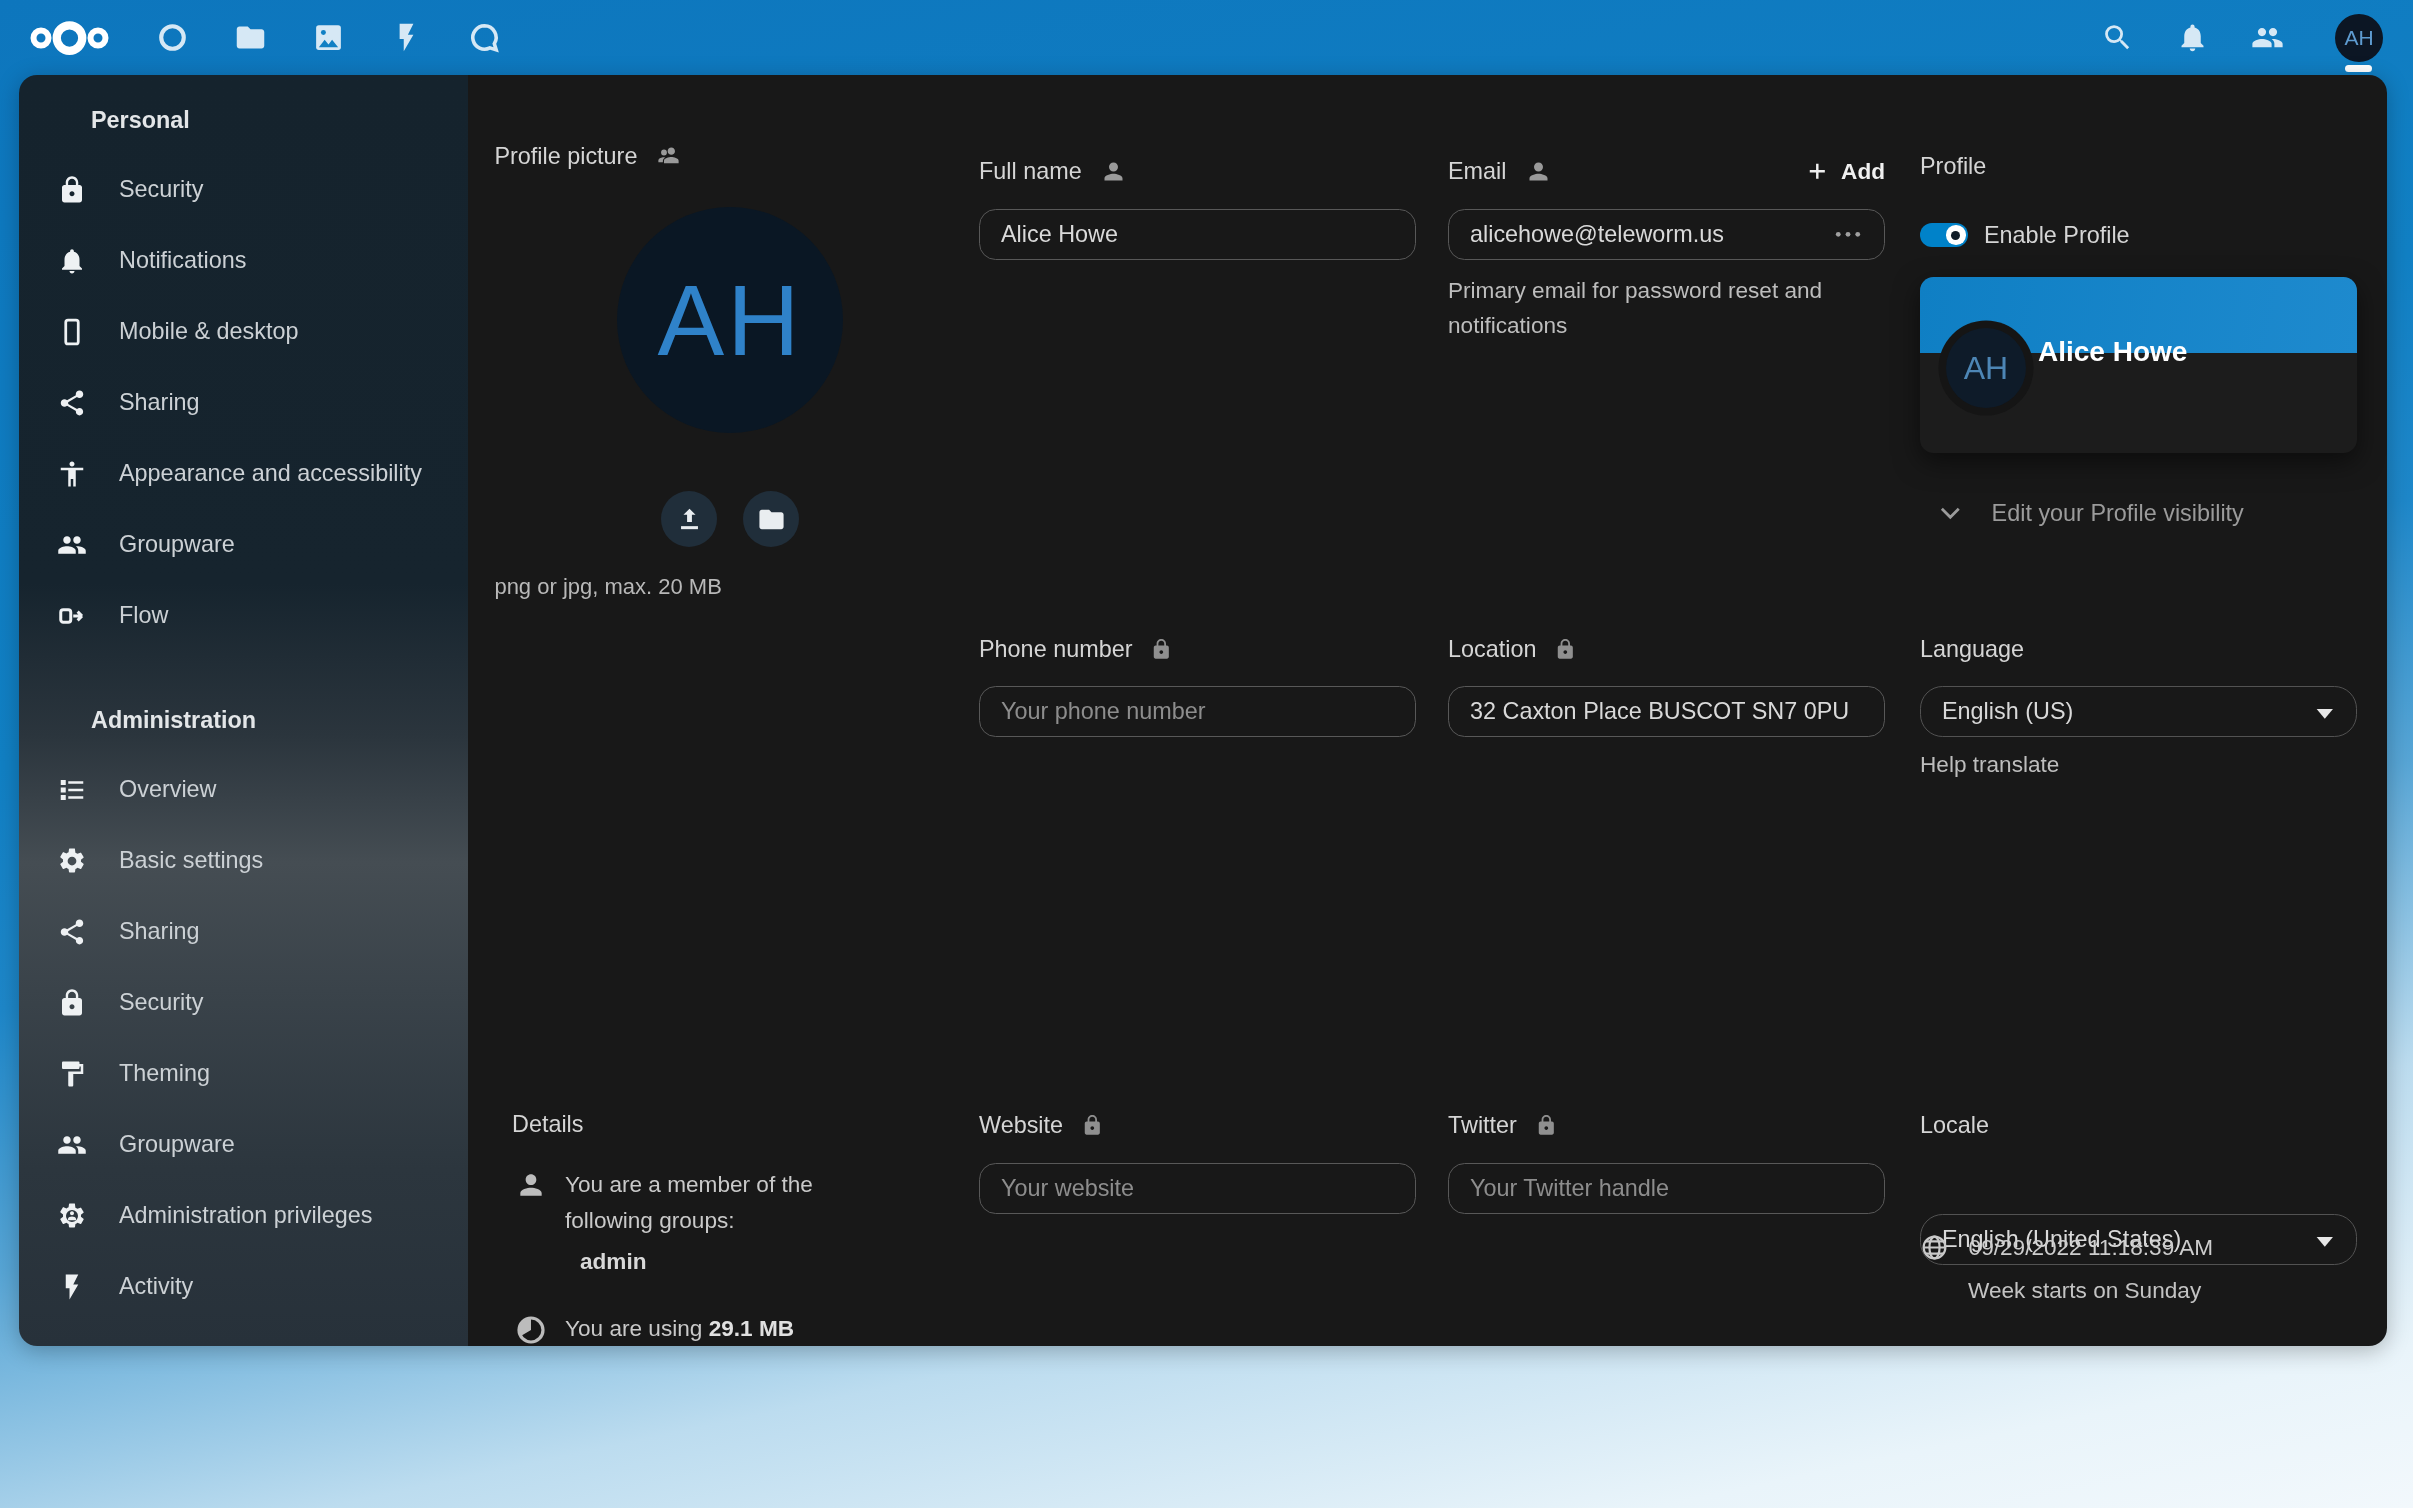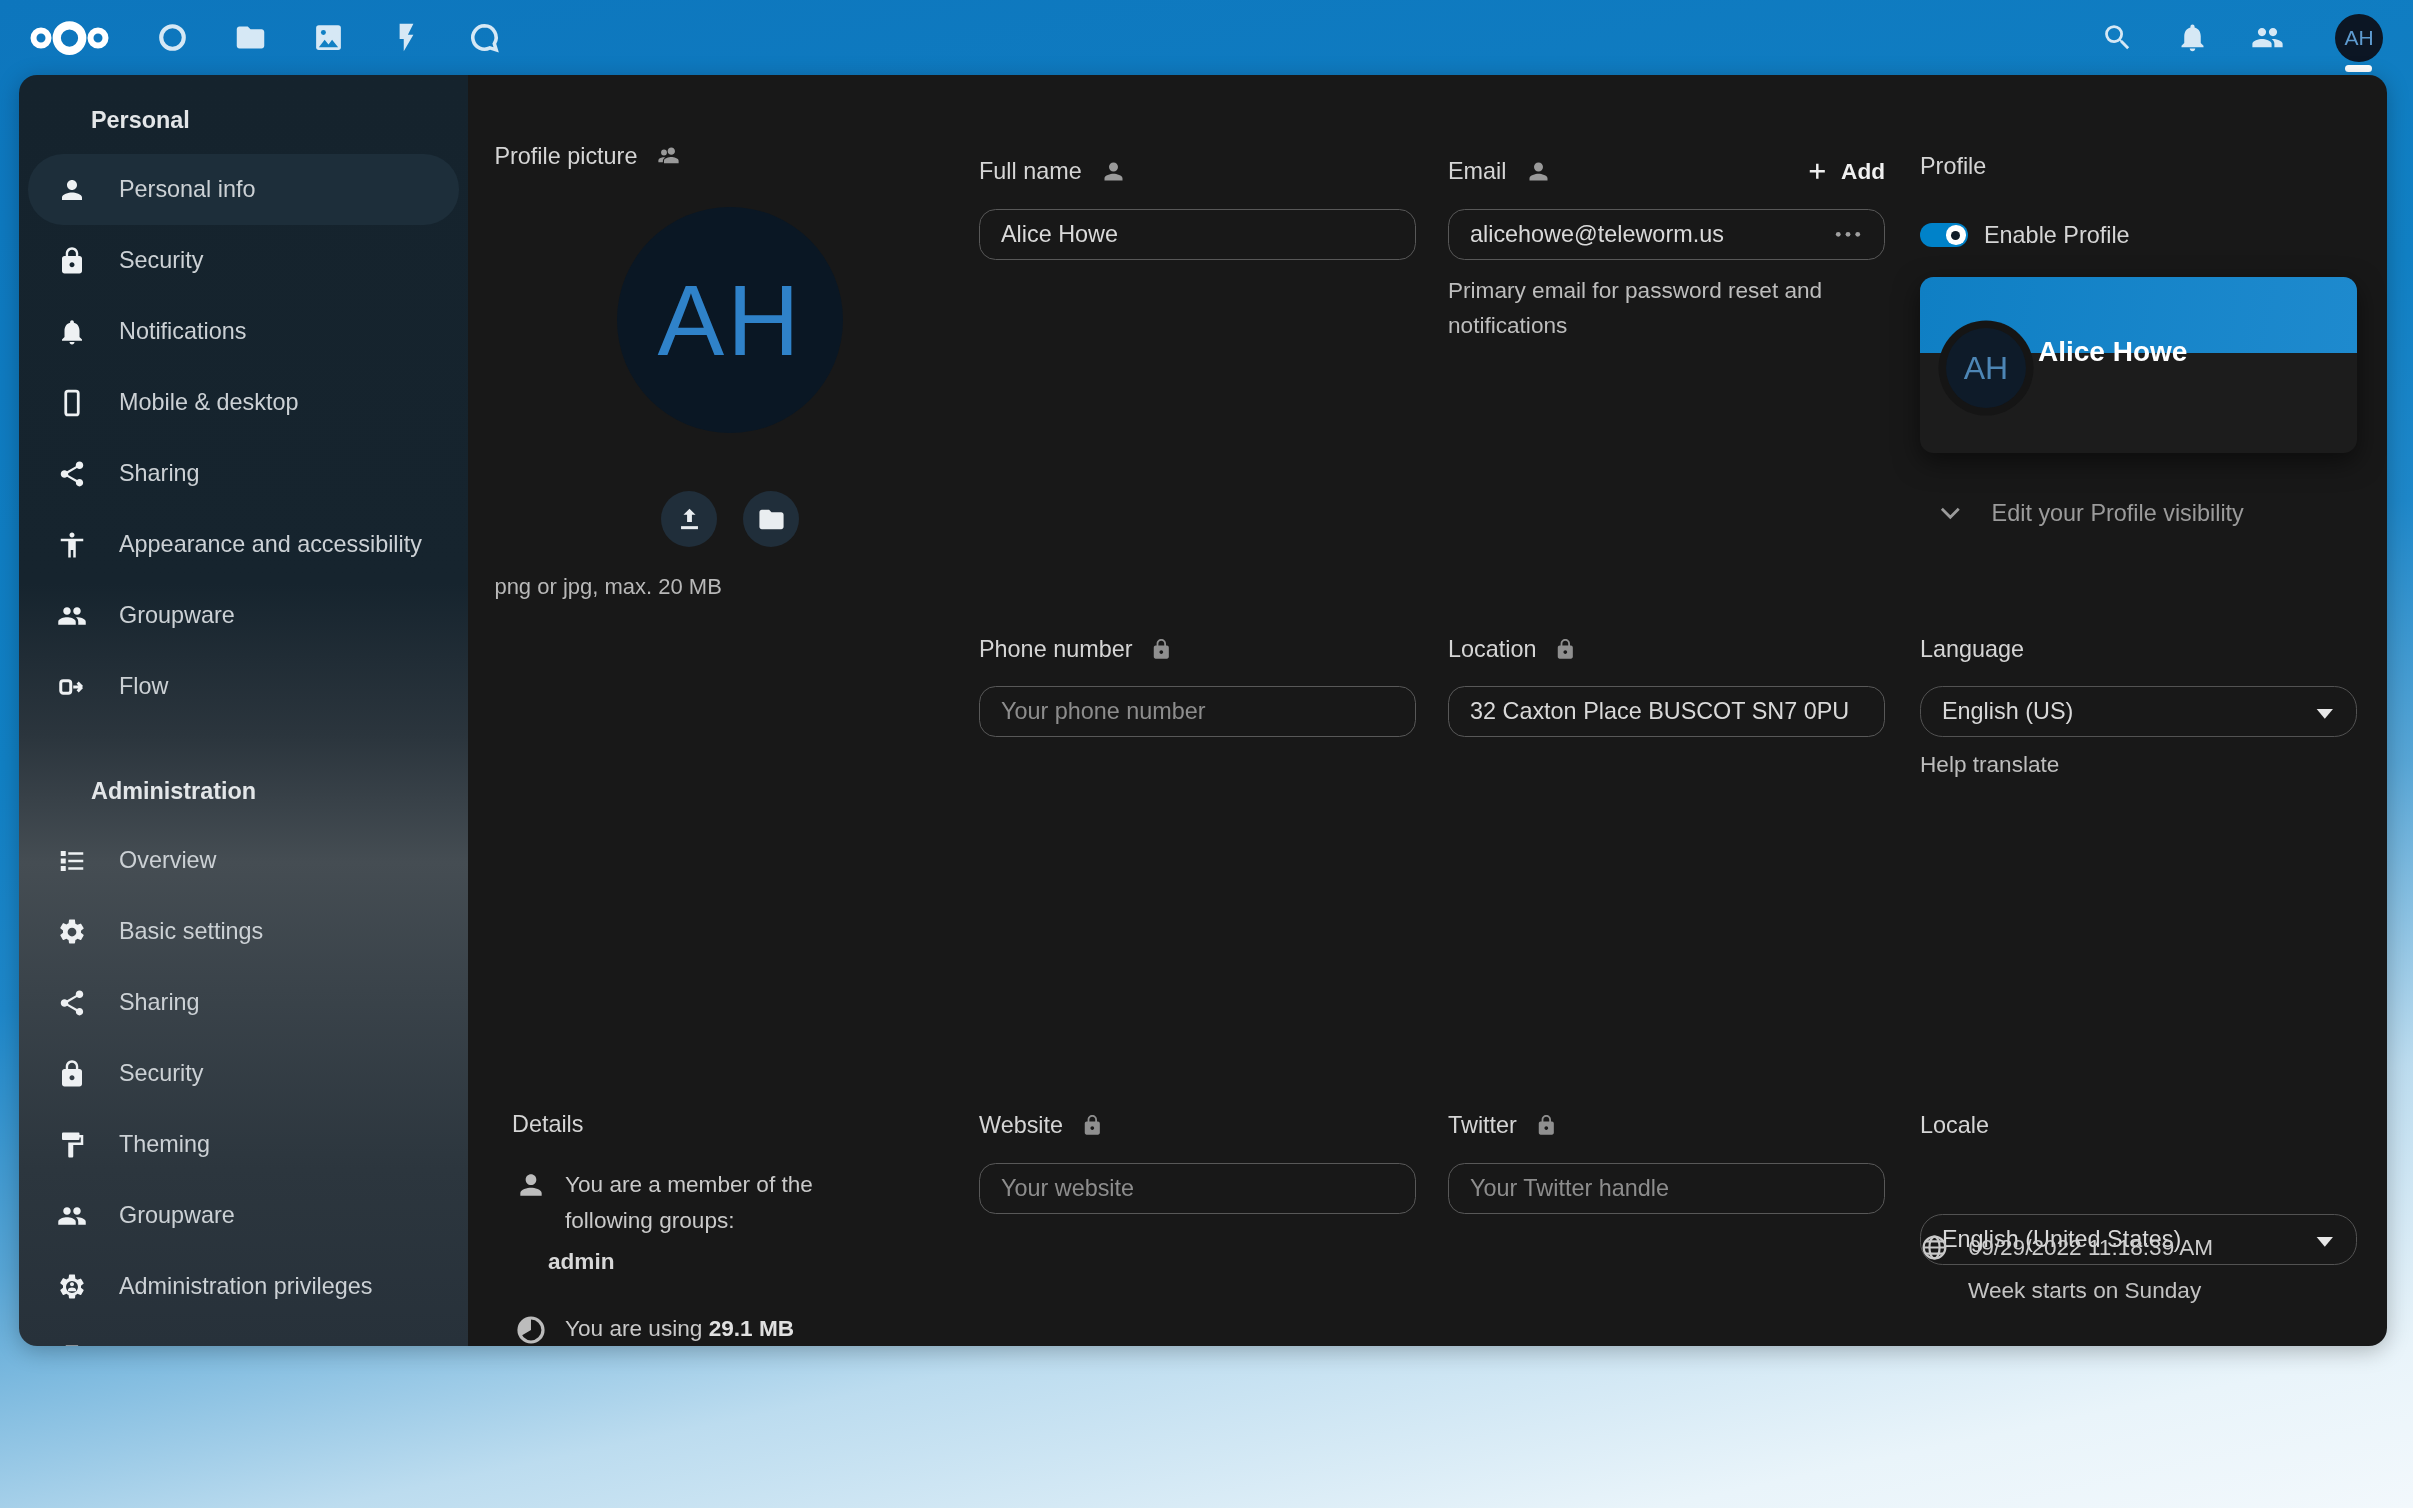--- a/index.html
+++ b/index.html
@@ -69,21 +69,21 @@
   .card-avatar{position:absolute;left:26px;top:51px;width:80px;height:80px;border-radius:50%;background:#0e1b29;
     color:#4d86b5;display:flex;align-items:center;justify-content:center;font-size:32px;
     box-shadow:0 0 0 7.5px #151515;}
   .editrow{position:absolute;left:1471px;top:419px;display:flex;align-items:center;gap:30px;height:39px;
     color:#9b9b9b;font-size:23.4px;cursor:pointer;white-space:nowrap;}
   .chev-ic{width:22.6px;height:15px;color:#9b9b9b;}
   
   .drow{position:absolute;display:flex;gap:18px;align-items:flex-start;}
   .d-ic{width:32px;height:32px;color:#bcbcbc;flex:0 0 auto;margin-top:1.5px;}
   .dtext{font-size:22.6px;line-height:36px;color:#c9c9c9;width:332px;}
-  .group-name{position:absolute;left:80px;top:1174px;font-size:22.6px;font-weight:bold;color:#d8d8d8;}
+  .group-name{position:absolute;left:112px;top:1174px;font-size:22.6px;font-weight:bold;color:#d8d8d8;}
   .usage{font-size:22.6px;color:#c9c9c9;line-height:33px;white-space:nowrap;}
   .usage b{color:#e0e0e0;}
   .qbar{position:absolute;left:95px;top:1278px;width:341px;height:7.5px;border-radius:3.8px;background:#8f8f8f;}
   
   .globerow{position:absolute;left:1452px;top:1158px;display:flex;align-items:center;gap:19.6px;
     font-size:22.6px;color:#cdcdcd;white-space:nowrap;}
   .globe-ic{width:29px;height:29px;color:#c9c9c9;}
   .weekline{position:absolute;left:1500px;top:1203px;font-size:22.6px;color:#c3c3c3;white-space:nowrap;}
   .help-translate{position:absolute;left:1452px;top:677px;font-size:22.6px;color:#bdbdbd;cursor:pointer;}
 </style>
@@ -147,28 +147,20 @@
         </span>
       <div class="avatar-top">AH</div>
     </div>
     <div class="avatar-dash"></div>
   </header>
 
   <div class="app">
 
     <aside class="sidebar">
         <div class="sec-title">Personal</div>
-        <div class="nav-item active">
-          <span class="nav-icon">
-            <svg viewBox="0 0 24 24" fill="currentColor">
-              <path d="M12 12c2.21 0 4-1.79 4-4s-1.79-4-4-4-4 1.79-4 4 1.79 4 4 4zm0 2c-2.67 0-8 1.34-8 4v2h16v-2c0-2.66-5.33-4-8-4z"></path>
-            </svg>
-          </span>
-          <span class="nav-label">Personal info</span>
-        </div>
         <div class="nav-item">
           <span class="nav-icon">
             <svg viewBox="0 0 24 24" fill="currentColor">
               <path d="M18 8h-1V6c0-2.76-2.24-5-5-5S7 3.24 7 6v2H6c-1.1 0-2 .9-2 2v10c0 1.1.9 2 2 2h12c1.1 0 2-.9 2-2V10c0-1.1-.9-2-2-2zm-6 9c-1.1 0-2-.9-2-2s.9-2 2-2 2 .9 2 2-.9 2-2 2zm3.1-9H8.9V6c0-1.71 1.39-3.1 3.1-3.1 1.71 0 3.1 1.39 3.1 3.1v2z"></path>
             </svg>
           </span>
           <span class="nav-label">Security</span>
         </div>
         <div class="nav-item">
           <span class="nav-icon">

